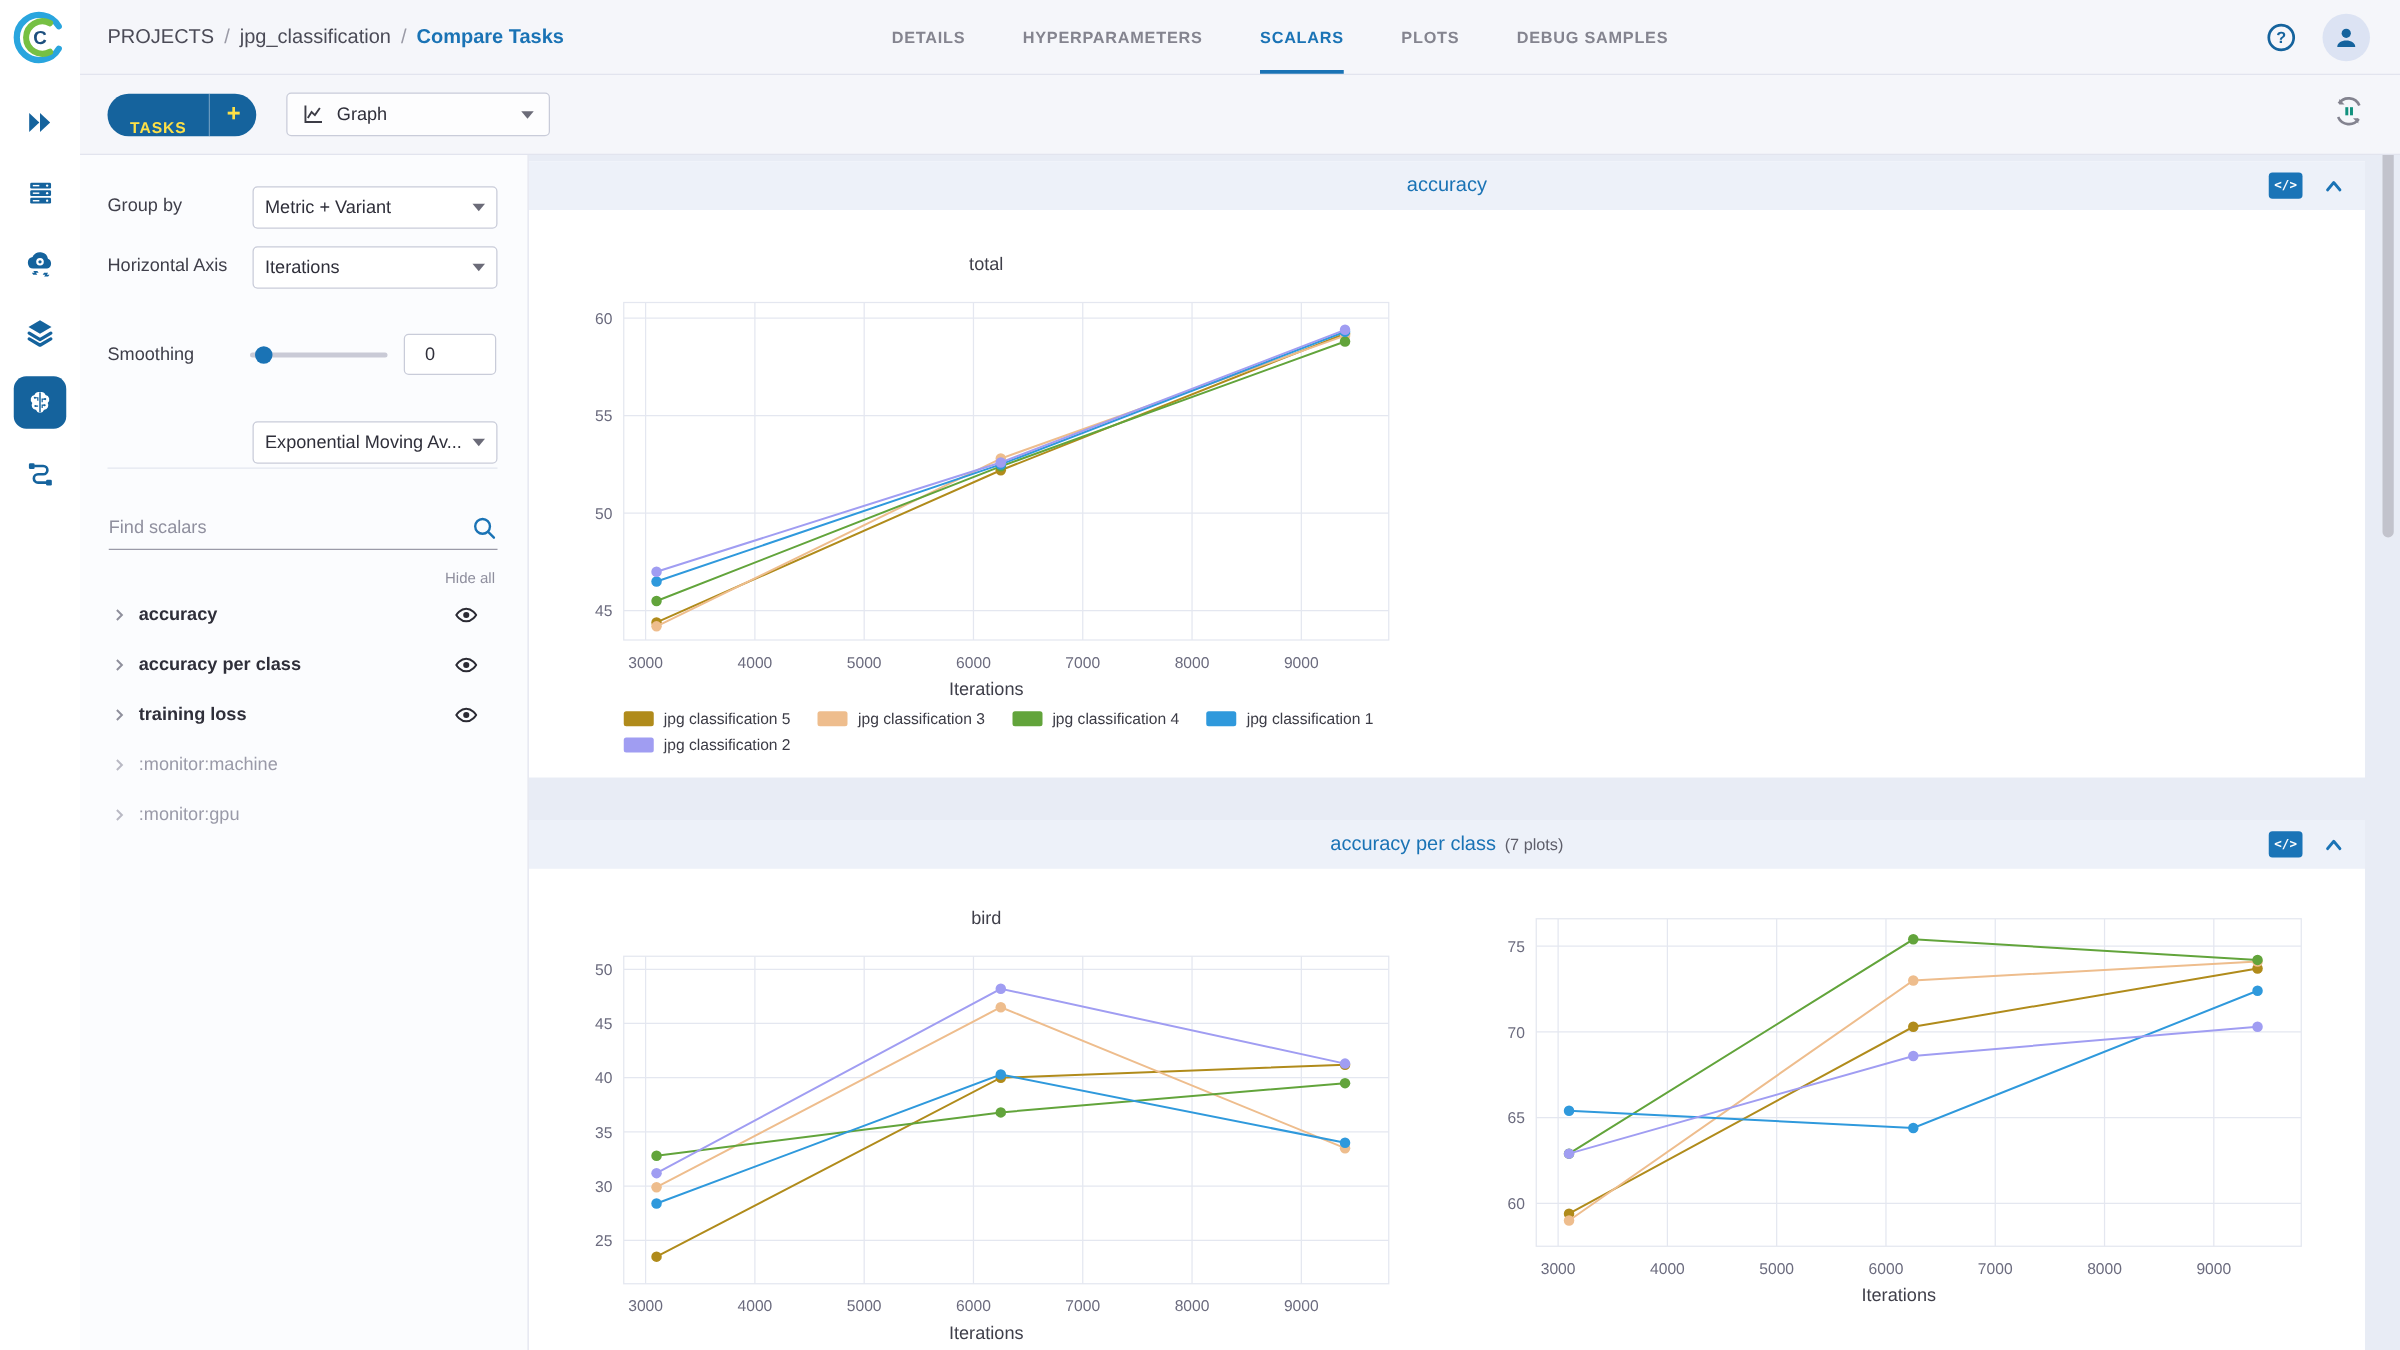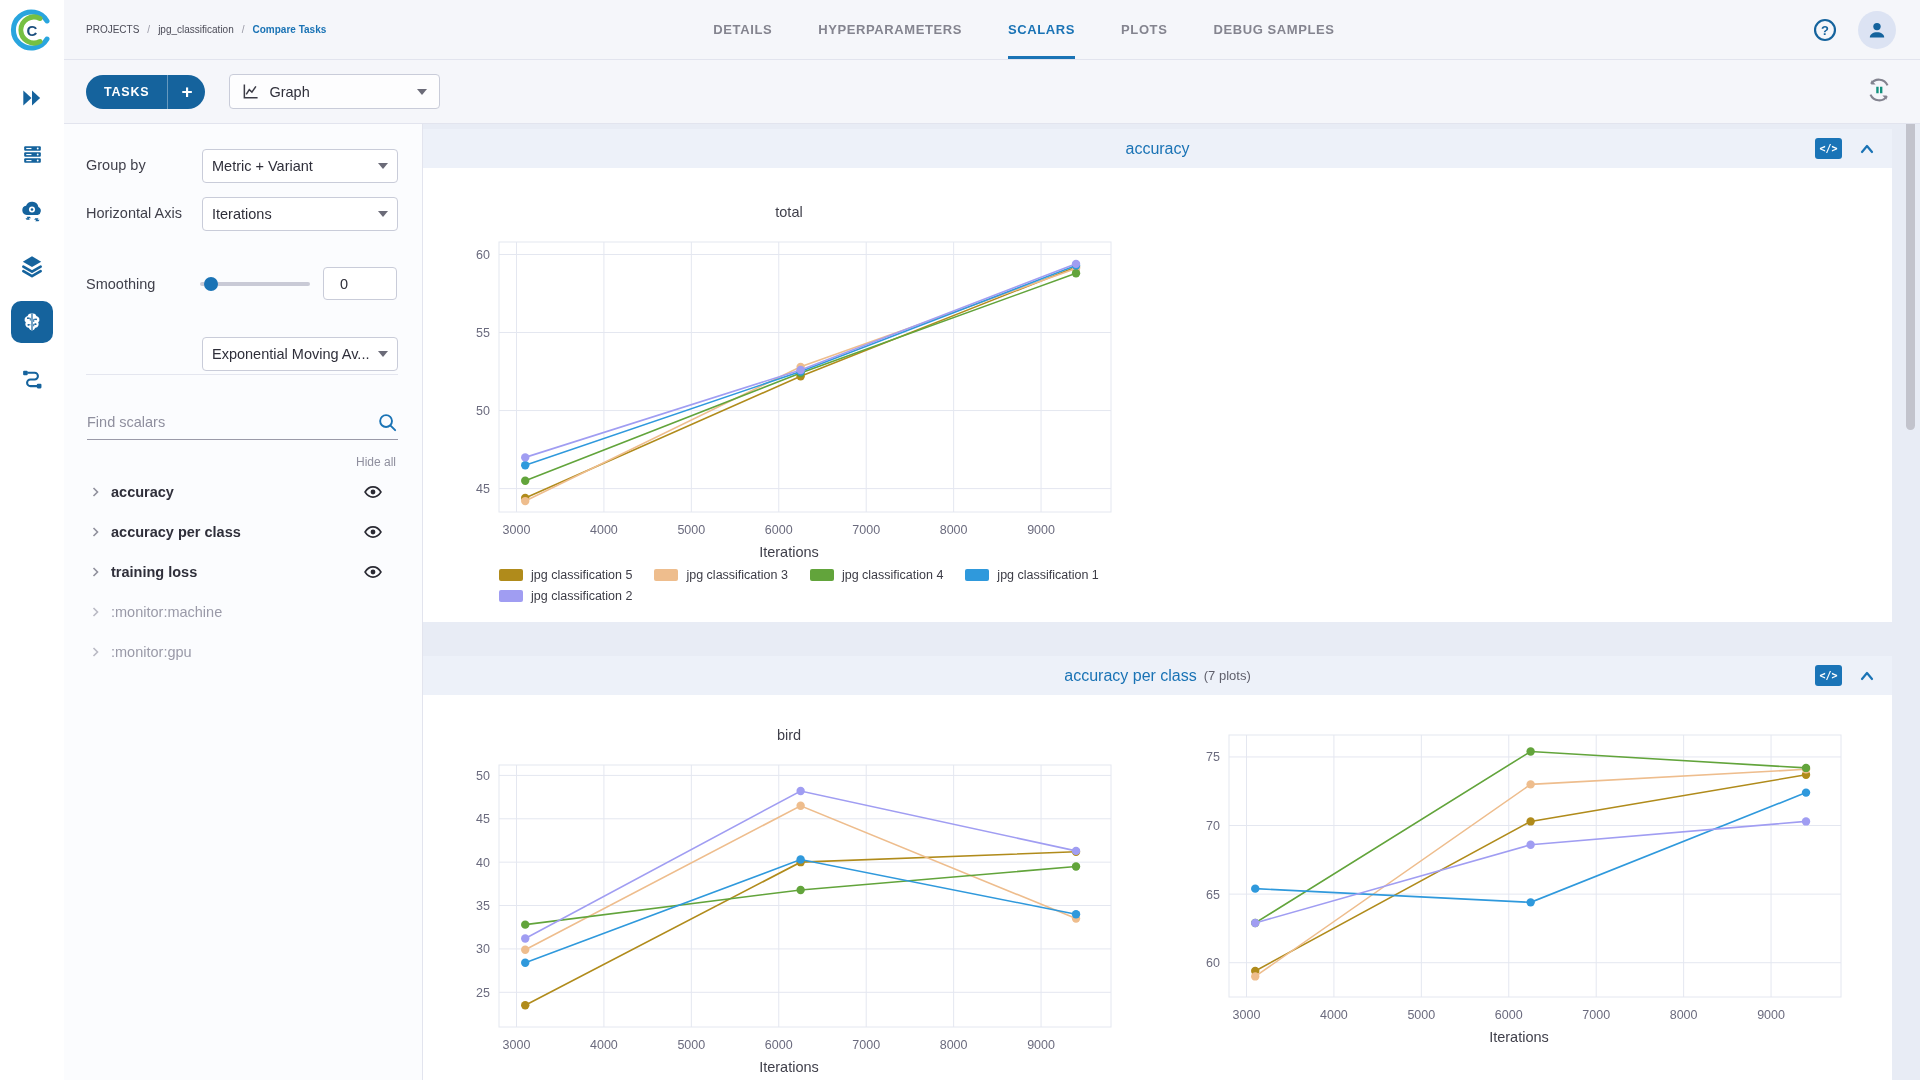--- a/index.html
+++ b/index.html
@@ -8,36 +8,36 @@
 
   
   .rail { position:absolute; left:0; top:0; width:64px; height:1080px; background:#fff; z-index:40; }
   .rail-logo { width:44px; height:44px; margin:8px auto 18px; display:flex; align-items:center; justify-content:center; cursor:pointer; }
   .rail-item { width:64px; height:56px; display:flex; align-items:center; justify-content:center; cursor:pointer; }
   .rail-active-bg { width:42px; height:42px; background:#15639d; border-radius:10px; display:flex; align-items:center; justify-content:center; }
 
   
   .topbar { position:absolute; left:64px; right:0; top:0; height:60px; background:#f5f6fa;
     border-bottom:1px solid #e2e4ee; display:flex; align-items:center; z-index:30; }
-  .breadcrumb { margin-left:22px; font-size:10px; display:flex; gap:8px; align-items:center; white-space:nowrap; }
+  .breadcrumb { margin-left:22px; font-size:16px; display:flex; gap:8px; align-items:center; white-space:nowrap; }
   .crumb { color:#4b4b57; cursor:pointer; }
   .crumb-sep { color:#9a9aa6; }
   .crumb-current { color:#1a73b5; font-weight:bold; }
   .tabs { position:absolute; left:560px; width:800px; height:100%; display:flex; justify-content:center; gap:46px; }
   .tab { height:100%; display:flex; align-items:center; font-size:13px; letter-spacing:.6px; color:#84848f;
     border-bottom:3px solid transparent; padding-top:3px; cursor:pointer; font-weight:bold; }
   .tab.active { color:#1a73b5; border-bottom-color:#1a73b5; }
   .topbar-right { margin-left:auto; margin-right:24px; display:flex; gap:20px; align-items:center; }
   .avatar { width:38px; height:38px; border-radius:50%; background:#dce3f3; display:flex; align-items:center; justify-content:center; cursor:pointer; }
 
   
   .toolbar { position:absolute; left:64px; right:0; top:60px; height:64px; background:#f5f6fa;
     border-bottom:1px solid #e2e4ee; display:flex; align-items:center; z-index:25; }
-  .tasks-pill { margin-left:22px; height:34px; background:#15639d; color:#ffffff; border-radius:18px;
-    display:flex; align-items:center; overflow:hidden; cursor:pointer; }
+  .tasks-pill { margin-left:22px; height:34px; background:#15639d; color:#fde047; border-radius:18px;
+    display:flex; align-items:flex-end; overflow:hidden; cursor:pointer; }
   .tasks-pill .seg1 { padding:0 18px; font-size:12.5px; font-weight:bold; letter-spacing:.8px; }
   .tasks-pill .seg2 { width:38px; text-align:center; font-size:19px; font-weight:bold;
     border-left:1px solid rgba(255,255,255,.35); line-height:34px; }
   .view-select { margin-left:24px; width:211px; height:35px; background:#fdfdfe; border:1px solid #c9ccd9;
     border-radius:4px; display:flex; align-items:center; padding:0 12px; gap:10px; font-size:14.5px; color:#2f2f3a; cursor:pointer; }
   .caret { margin-left:auto; width:0; height:0; border-left:5px solid transparent; border-right:5px solid transparent; border-top:6px solid #6b6b78; }
   .refresh-wrap { margin-left:auto; margin-right:26px; cursor:pointer; }
 
   
   .settings { position:absolute; left:64px; top:124px; width:359px; bottom:0; background:#fbfcfe;

